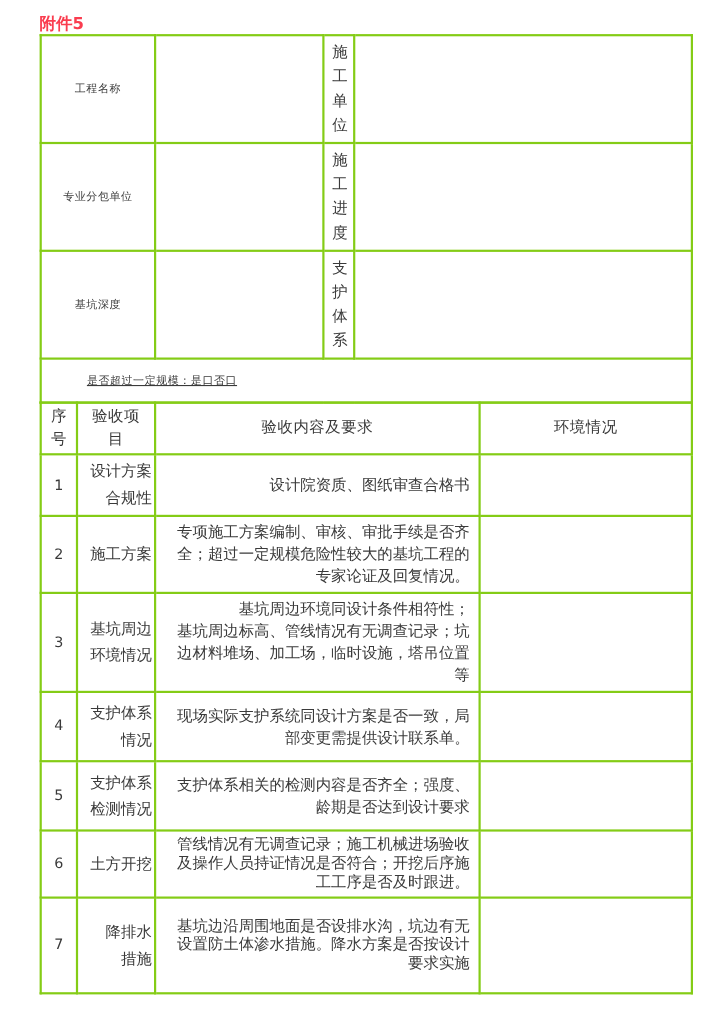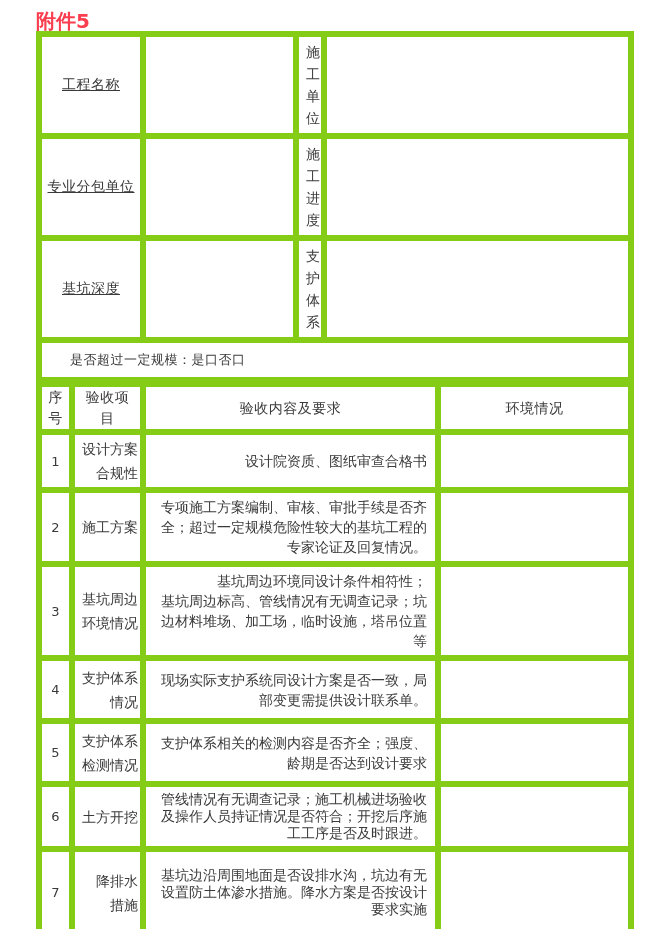--- a/index.html
+++ b/index.html
@@ -7,21 +7,21 @@
     position: relative;
     width: 661px;
     height: 929px;
     background: #ffffff;
     font-family: "DejaVu Sans", "Liberation Sans", sans-serif;
     color: #3a3a3a;
     overflow: hidden;
   }
   .attachment {
     margin: 12px 0 0 36px;
-    font-size: 20px;
+    font-size: 15px;
     font-weight: bold;
     color: #fa3d4f;
     height: 19px;
     line-height: 19px;
   }
   .title {
     width: 592px;
     margin: 30px 0 11px 36px;
     text-align: center;
     font-size: 20px;
@@ -32,48 +32,48 @@
     line-height: 27px;
   }
   table.tbl {
     border-collapse: collapse;
     table-layout: fixed;
     width: 592px;
     margin-left: 36px;
     border: 2px solid #2f2f2f;
   }
   table.tbl td, table.tbl th {
-    border: 6px solid #84cc16;
+    border: 2px solid #84cc16;
     padding: 0;
     font-weight: normal;
     vertical-align: middle;
     overflow: hidden;
   }
   .tbl-main { margin-top: -2px; }
 
   
   .tbl-info .info-row { height: 92px; }
   .tbl-info .lbl {
     text-align: center;
-    font-size: 14px;
+    font-size: 10px;
     letter-spacing: 0.5px;
-    text-decoration: underline;
   }
   .tbl-info .vlbl {
     text-align: center;
     font-size: 14px;
     line-height: 22px;
     padding: 4px 7px;
     word-break: break-all;
   }
   .tbl-info .scale-row { height: 40px; }
   .tbl-info .scale-cell {
-    font-size: 13px;
-    padding-left: 28px;
+    font-size: 10px;
+    padding-left: 41px;
     letter-spacing: 0.5px;
+    text-decoration: underline;
   }
 
   
   .tbl-main .hdr { height: 47px; }
   .tbl-main .hdr th {
     font-size: 14px;
     text-align: center;
     line-height: 21px;
     white-space: pre-line;
     letter-spacing: 0.5px;

